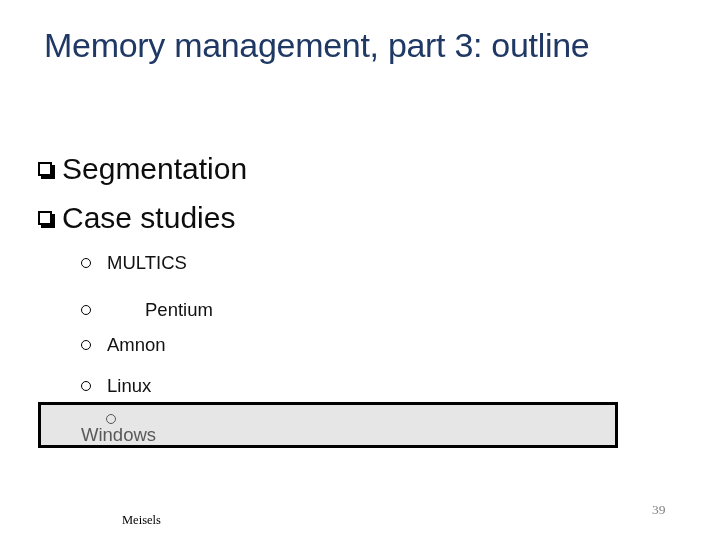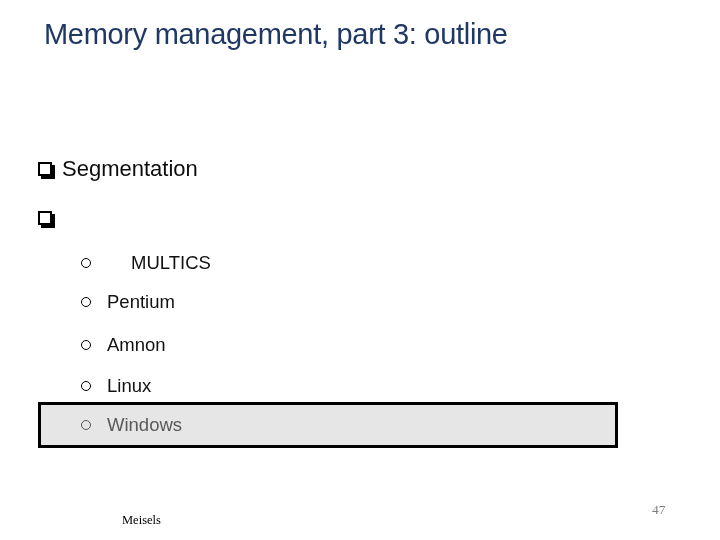--- a/index.html
+++ b/index.html
@@ -6,22 +6,22 @@
   html, body { width: 720px; height: 540px; }
   body {
     position: relative;
     width: 720px; height: 540px;
     background: #ffffff;
     overflow: hidden;
     font-family: "Liberation Sans", sans-serif;
   }
   .slide-title {
     position: absolute;
-    left: 44px; top: 18px;
-    font-size: 29px;
+    left: 44px; top: 26px;
+    font-size: 34px;
     letter-spacing: -0.3px;
     color: #1f3864;
     white-space: nowrap;
     text-align: center;
   }
   .l1-row {
     position: absolute;
     left: 38px;
     height: 28px;
     display: flex;
@@ -30,21 +30,21 @@
   }
   .l1-row .ballot-box {
     width: 14px; height: 14px;
     border: 2px solid #000;
     background: #fff;
     box-shadow: 3px 3px 0 0 #000;
     margin-right: 10px;
     flex: 0 0 auto;
   }
   .l1-label {
-    font-size: 22px;
+    font-size: 30px;
     color: #0d0d0d;
   }
   .row-segmentation { top: 155px; }
   .row-case-studies { top: 204px; }
 
   .l2-row {
     position: absolute;
     left: 81px;
     height: 22px;
     display: flex;
@@ -57,25 +57,25 @@
     border: 1.5px solid #000;
     border-radius: 50%;
     background: transparent;
     margin-right: 16px;
     flex: 0 0 auto;
   }
   .l2-label {
     font-size: 18.5px;
     color: #111111;
   }
-  .row-multics { top: 252px; gap: 24px; }
-  .row-pentium { top: 291px; }
+  .row-multics { top: 252px; }
+  .row-pentium { top: 299px; gap: 38px; }
   .row-unix    { top: 334px; }
   .row-linux   { top: 375px; text-align: center; }
-  .row-windows { top: 414px; }
+  .row-windows { top: 414px; flex-direction: column; }
   .row-windows .circle-bullet { border-color: #595959; }
   .row-windows .l2-label { color: #595959; }
 
   .highlight-box {
     position: absolute;
     left: 38px; top: 402px;
     width: 580px; height: 46px;
     background: #e6e6e6;
     border: 3px solid #000000;
     z-index: 1;
@@ -102,20 +102,21 @@
 
 <div class="slide-title">Memory management, part 3: outline</div>
 
 <div class="l1-row row-segmentation">
   <span class="ballot-box"></span>
   <span class="l1-label">Segmentation</span>
 </div>
 
 <div class="l1-row row-case-studies">
   <span class="ballot-box"></span>
+  <span class="l1-label">Case studies</span>
 </div>
 
 <div class="highlight-box"></div>
 
 <div class="l2-row row-multics">
   <span class="circle-bullet"></span>
   <span class="l2-label">MULTICS</span>
 </div>
 
 <div class="l2-row row-pentium">
@@ -135,13 +136,13 @@
 
 <div class="l2-row row-windows">
   <span class="circle-bullet"></span>
   <span class="l2-label">Windows</span>
 </div>
 
 <div class="footer">
   <div>Meisels</div>
 </div>
 
-<div class="page-number">47</div>
+<div class="page-number">39</div>
 
 </body></html>

